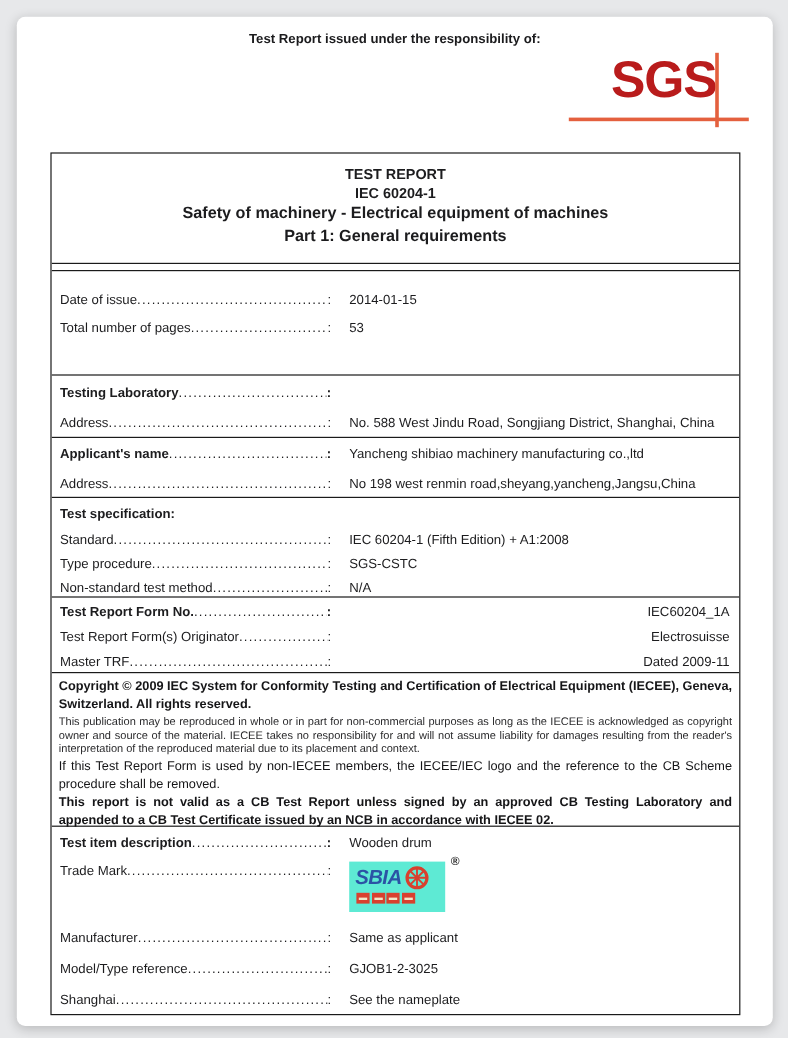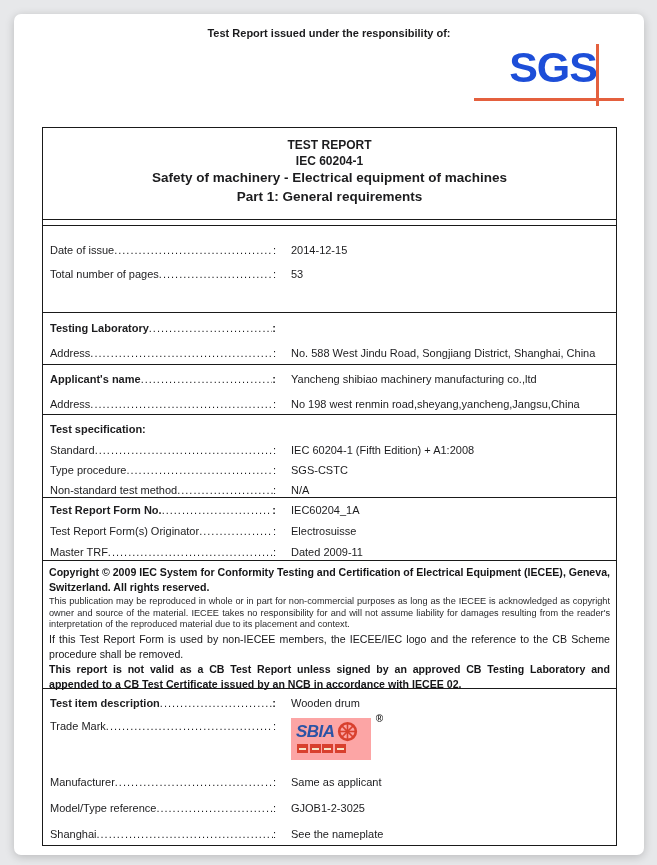--- a/index.html
+++ b/index.html
@@ -29,21 +29,21 @@
     color: #1b1b1d;
   }
   .sgs-logo {
     position: absolute; left: 455px; top: 28px;
     width: 165px; height: 70px;
   }
   .sgs-text {
     position: absolute; right: 37px; top: 4px;
     font-size: 43px; font-weight: bold; line-height: 1;
     letter-spacing: -1px;
-    color: #1d4ed8;
+    color: #b91c1c;
   }
   .sgs-hline {
     position: absolute; left: 5px; top: 56px;
     width: 150px; height: 2.5px;
   }
   .sgs-vline {
     position: absolute; left: 127px; top: 2px;
     width: 2.5px; height: 62px;
   }
   
@@ -68,21 +68,21 @@
   .sec-item { height: 157px; padding-top: 2px; }
 
   .row {
     display: flex; align-items: center;
     padding: 0 8px 0 7px;
     font-size: 11px;
   }
   .row-h24 { height: 24px; }
   .row-h25 { height: 25px; }
   .row-h20 { height: 20px; }
-  .row-h21 { height: 21px; }
+  .row-h21 { height: 21px; text-align: right; }
   .row-h26 { height: 26px; }
   .label-cell {
     display: flex; align-items: baseline;
     flex: 0 0 226px; width: 226px;
     overflow: hidden;
   }
   .label-cell .lbl { white-space: nowrap; }
   .leader {
     flex: 1 1 auto; min-width: 6px;
     overflow: hidden; white-space: nowrap;
@@ -160,21 +160,21 @@
 
     <div class="section thin-spacer"></div>
 
     <div class="section sec-refs">
       <div class="row row-h24">
         <div class="label-cell">
             <span class="lbl">Date of issue </span>
             <span class="leader"></span>
             <span class="colon"></span>
           </div>
-        <div class="value-cell">2014-12-15</div>
+        <div class="value-cell">2014-01-15</div>
       </div>
       <div class="row row-h24">
         <div class="label-cell">
             <span class="lbl">Total number of pages </span>
             <span class="leader"></span>
             <span class="colon"></span>
           </div>
         <div class="value-cell">53</div>
       </div>
     </div>
@@ -287,21 +287,21 @@
           </div>
         <div class="value-cell">Wooden drum</div>
       </div>
       <div class="row row-trademark">
         <div class="label-cell">
             <span class="lbl">Trade Mark </span>
             <span class="leader"></span>
             <span class="colon"></span>
           </div>
         <div class="tm-wrap">
-          <div class="tm-box" style="background:#fca5a5;">
+          <div class="tm-box" style="background:#5eead4;">
             <div class="tm-top">
               <span class="tm-text" style="color:#2b53a5;">SBIA</span>
               <svg width="21" height="21" viewBox="0 0 24 24">
                 <circle cx="12" cy="12" r="9.5" fill="none" stroke="#d8402e" stroke-width="3"></circle>
                 <circle cx="12" cy="12" r="2.2" fill="#d8402e"></circle>
                 <g stroke="#d8402e" stroke-width="1.8">
                   <line x1="12" y1="2.5" x2="12" y2="21.5"></line>
                   <line x1="2.5" y1="12" x2="21.5" y2="12"></line>
                   <line x1="5.3" y1="5.3" x2="18.7" y2="18.7"></line>
                   <line x1="18.7" y1="5.3" x2="5.3" y2="18.7"></line>

